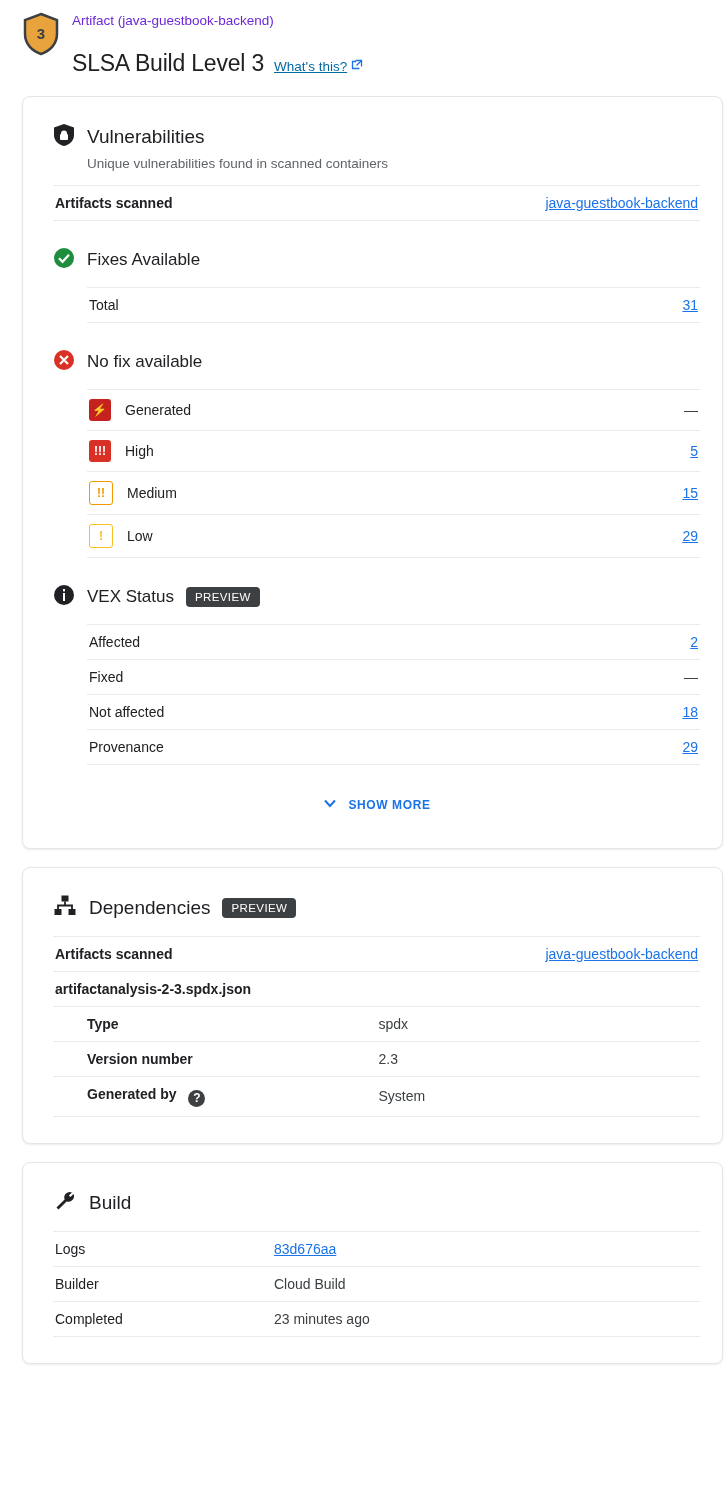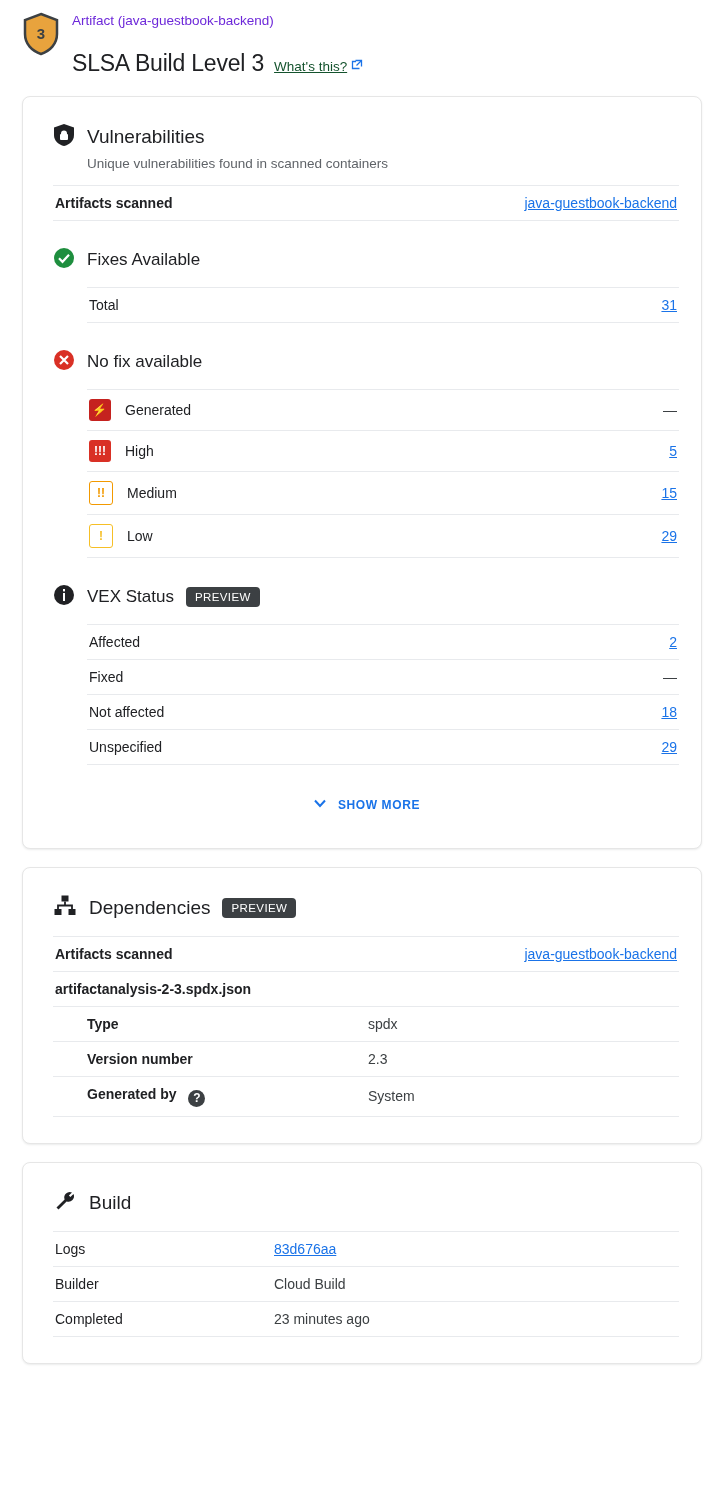--- a/index.html
+++ b/index.html
@@ -53,32 +53,32 @@
   }
   .page-title {
     font-size: 23px;
     font-weight: 400;
     color: #202124;
     line-height: 30px;
     letter-spacing: -0.2px;
   }
   .whats-this {
     font-size: 13.5px;
-    color: #14532d;
+    color: #0369a1;
     text-decoration: underline;
     display: inline-flex;
     align-items: center;
     gap: 4px;
     cursor: pointer;
   }
   .ext-icon { display: inline-block; }
 
   
   .card {
-    margin: 18px 25px 0 22px;
+    margin: 18px 4px 0 22px;
     background: #fff;
     border: 1px solid #e6e6e6;
     border-radius: 8px;
     box-shadow: 0 1px 2px rgba(60,64,67,0.10);
     box-sizing: border-box;
   }
   .card-inner {
     padding: 26px 22px 26px 30px;
   }
 
@@ -375,21 +375,21 @@
           <td class="label">Fixed</td>
           <td class="value dash">—</td>
         </tr>
         <tr>
           <td class="label">Not affected</td>
           <td class="value">
             <span class="link">18</span>
           </td>
         </tr>
         <tr>
-          <td class="label">Unspecified</td>
+          <td class="label">Provenance</td>
           <td class="value">
             <span class="link">29</span>
           </td>
         </tr>
       </tbody>
         </table>
 
       <div class="show-more">
         <span>
           <svg width="16" height="16" viewBox="0 0 16 16">

